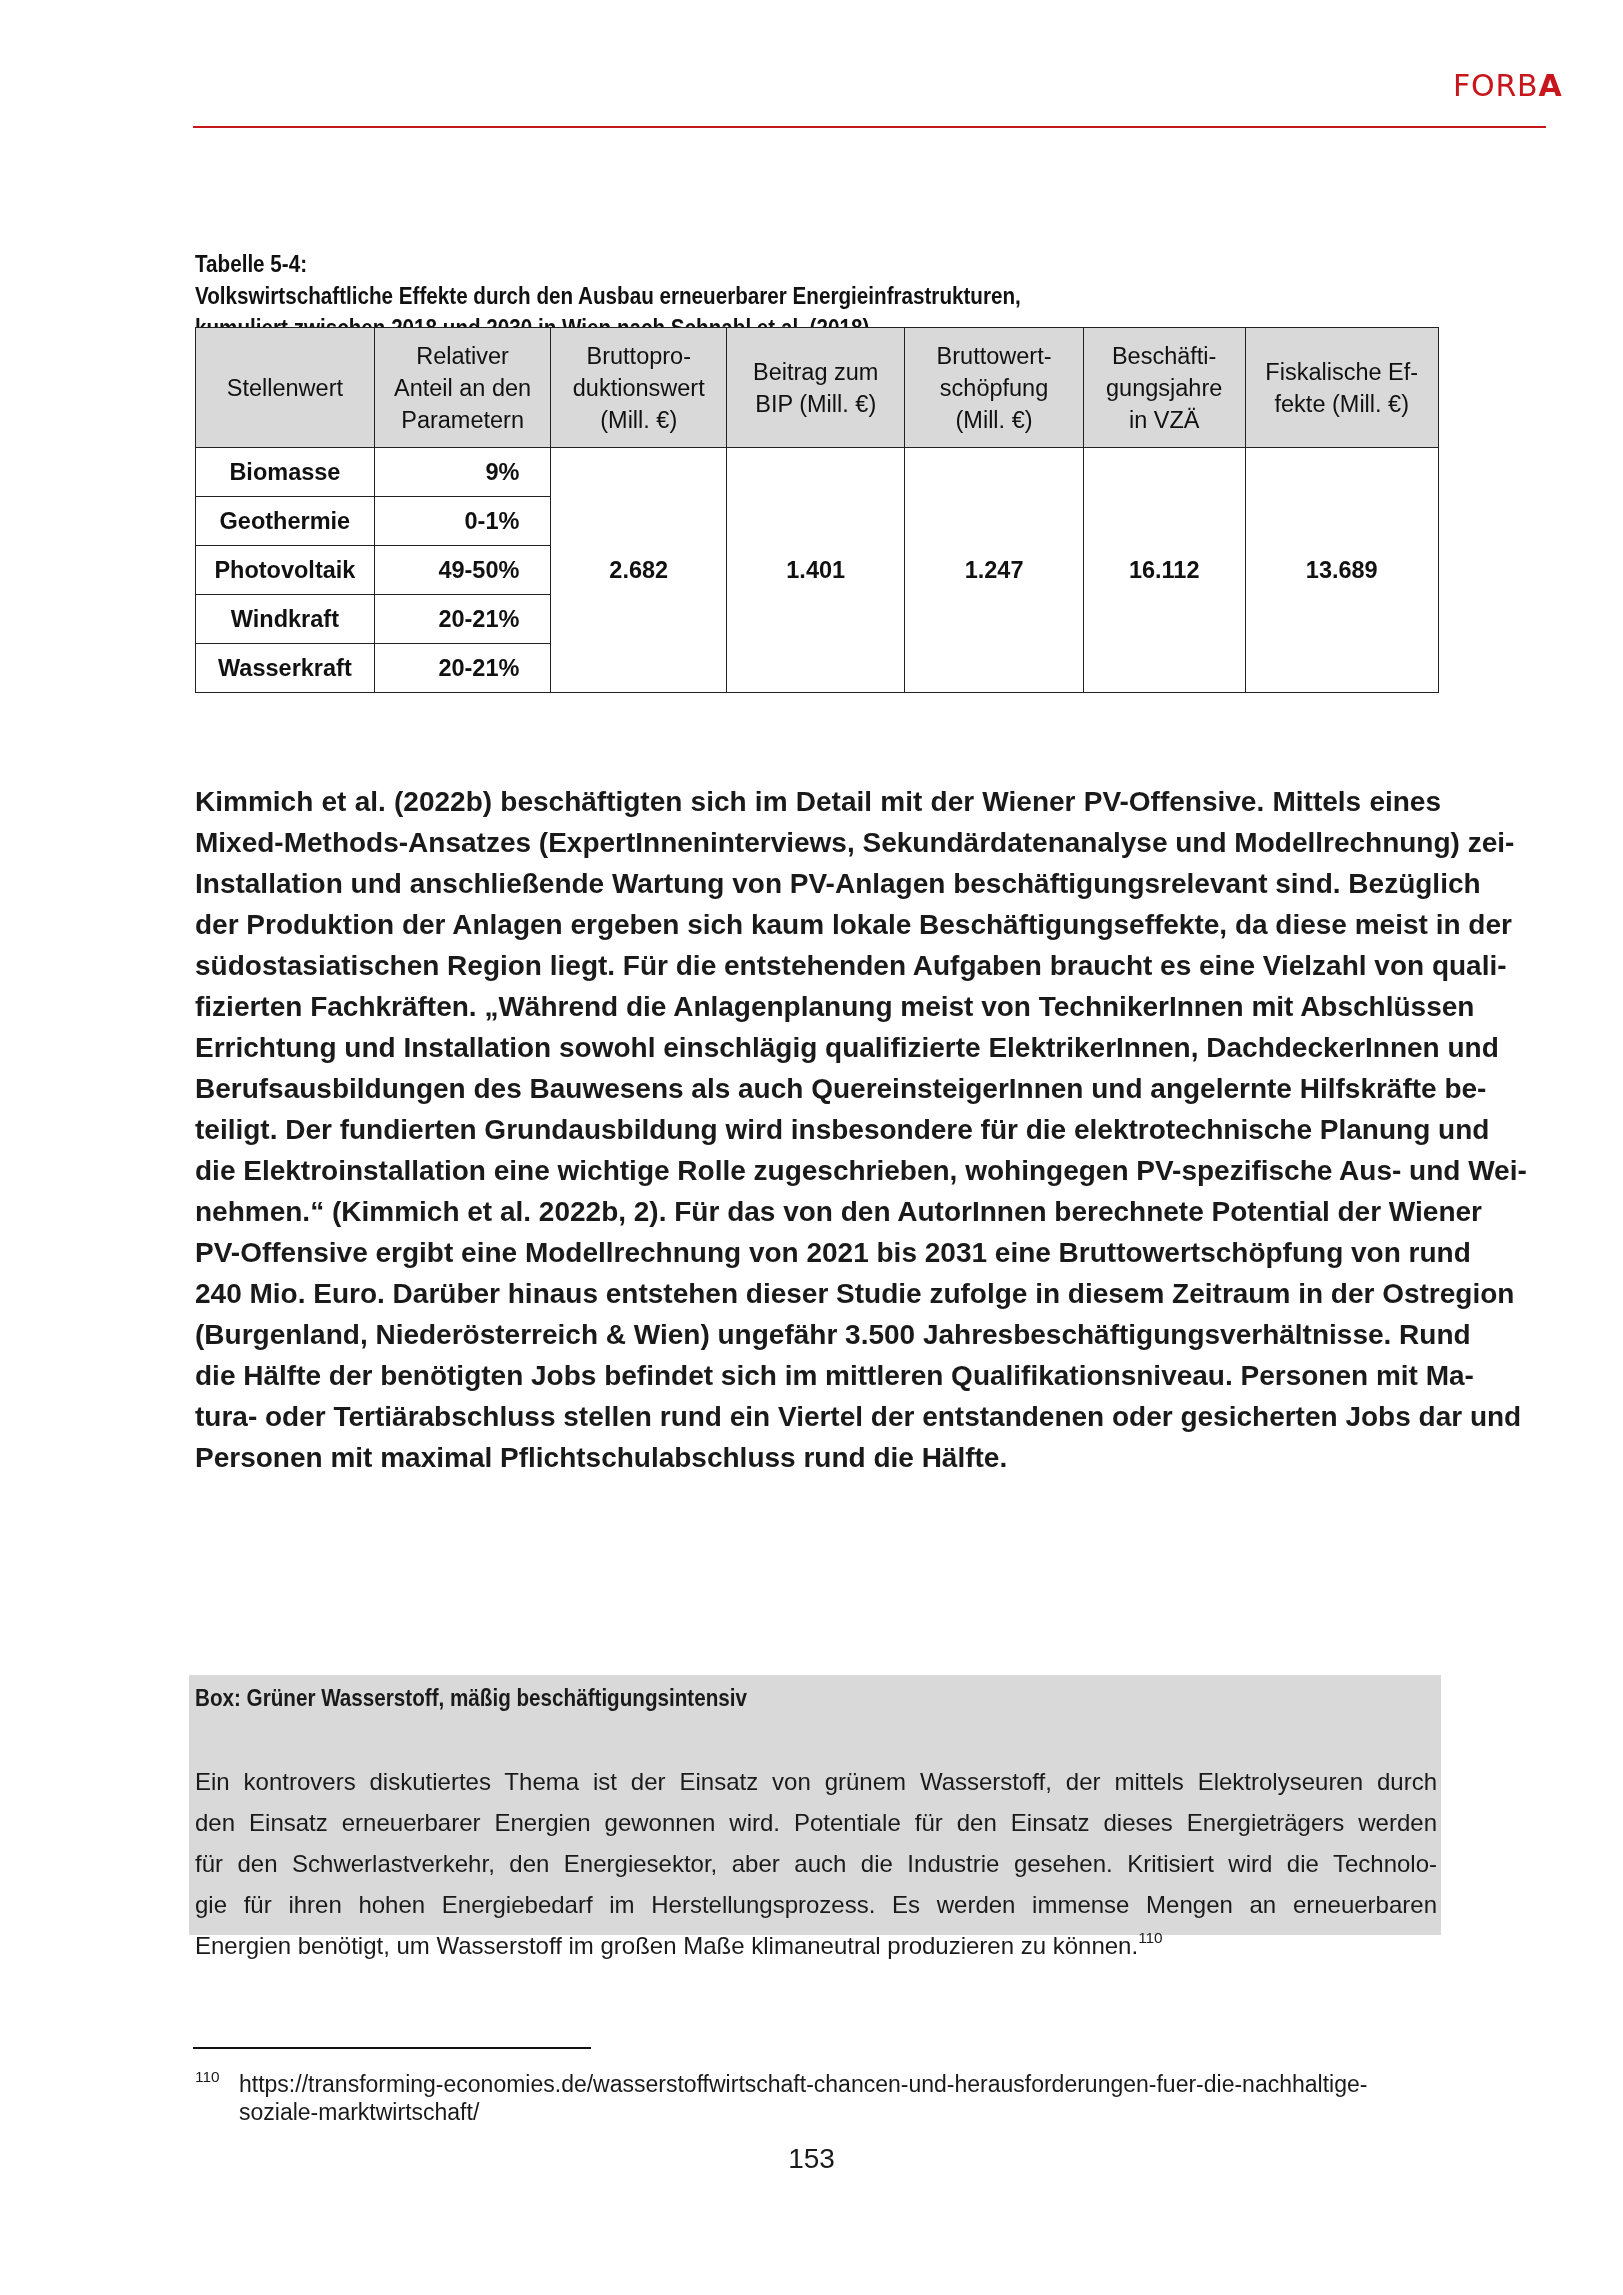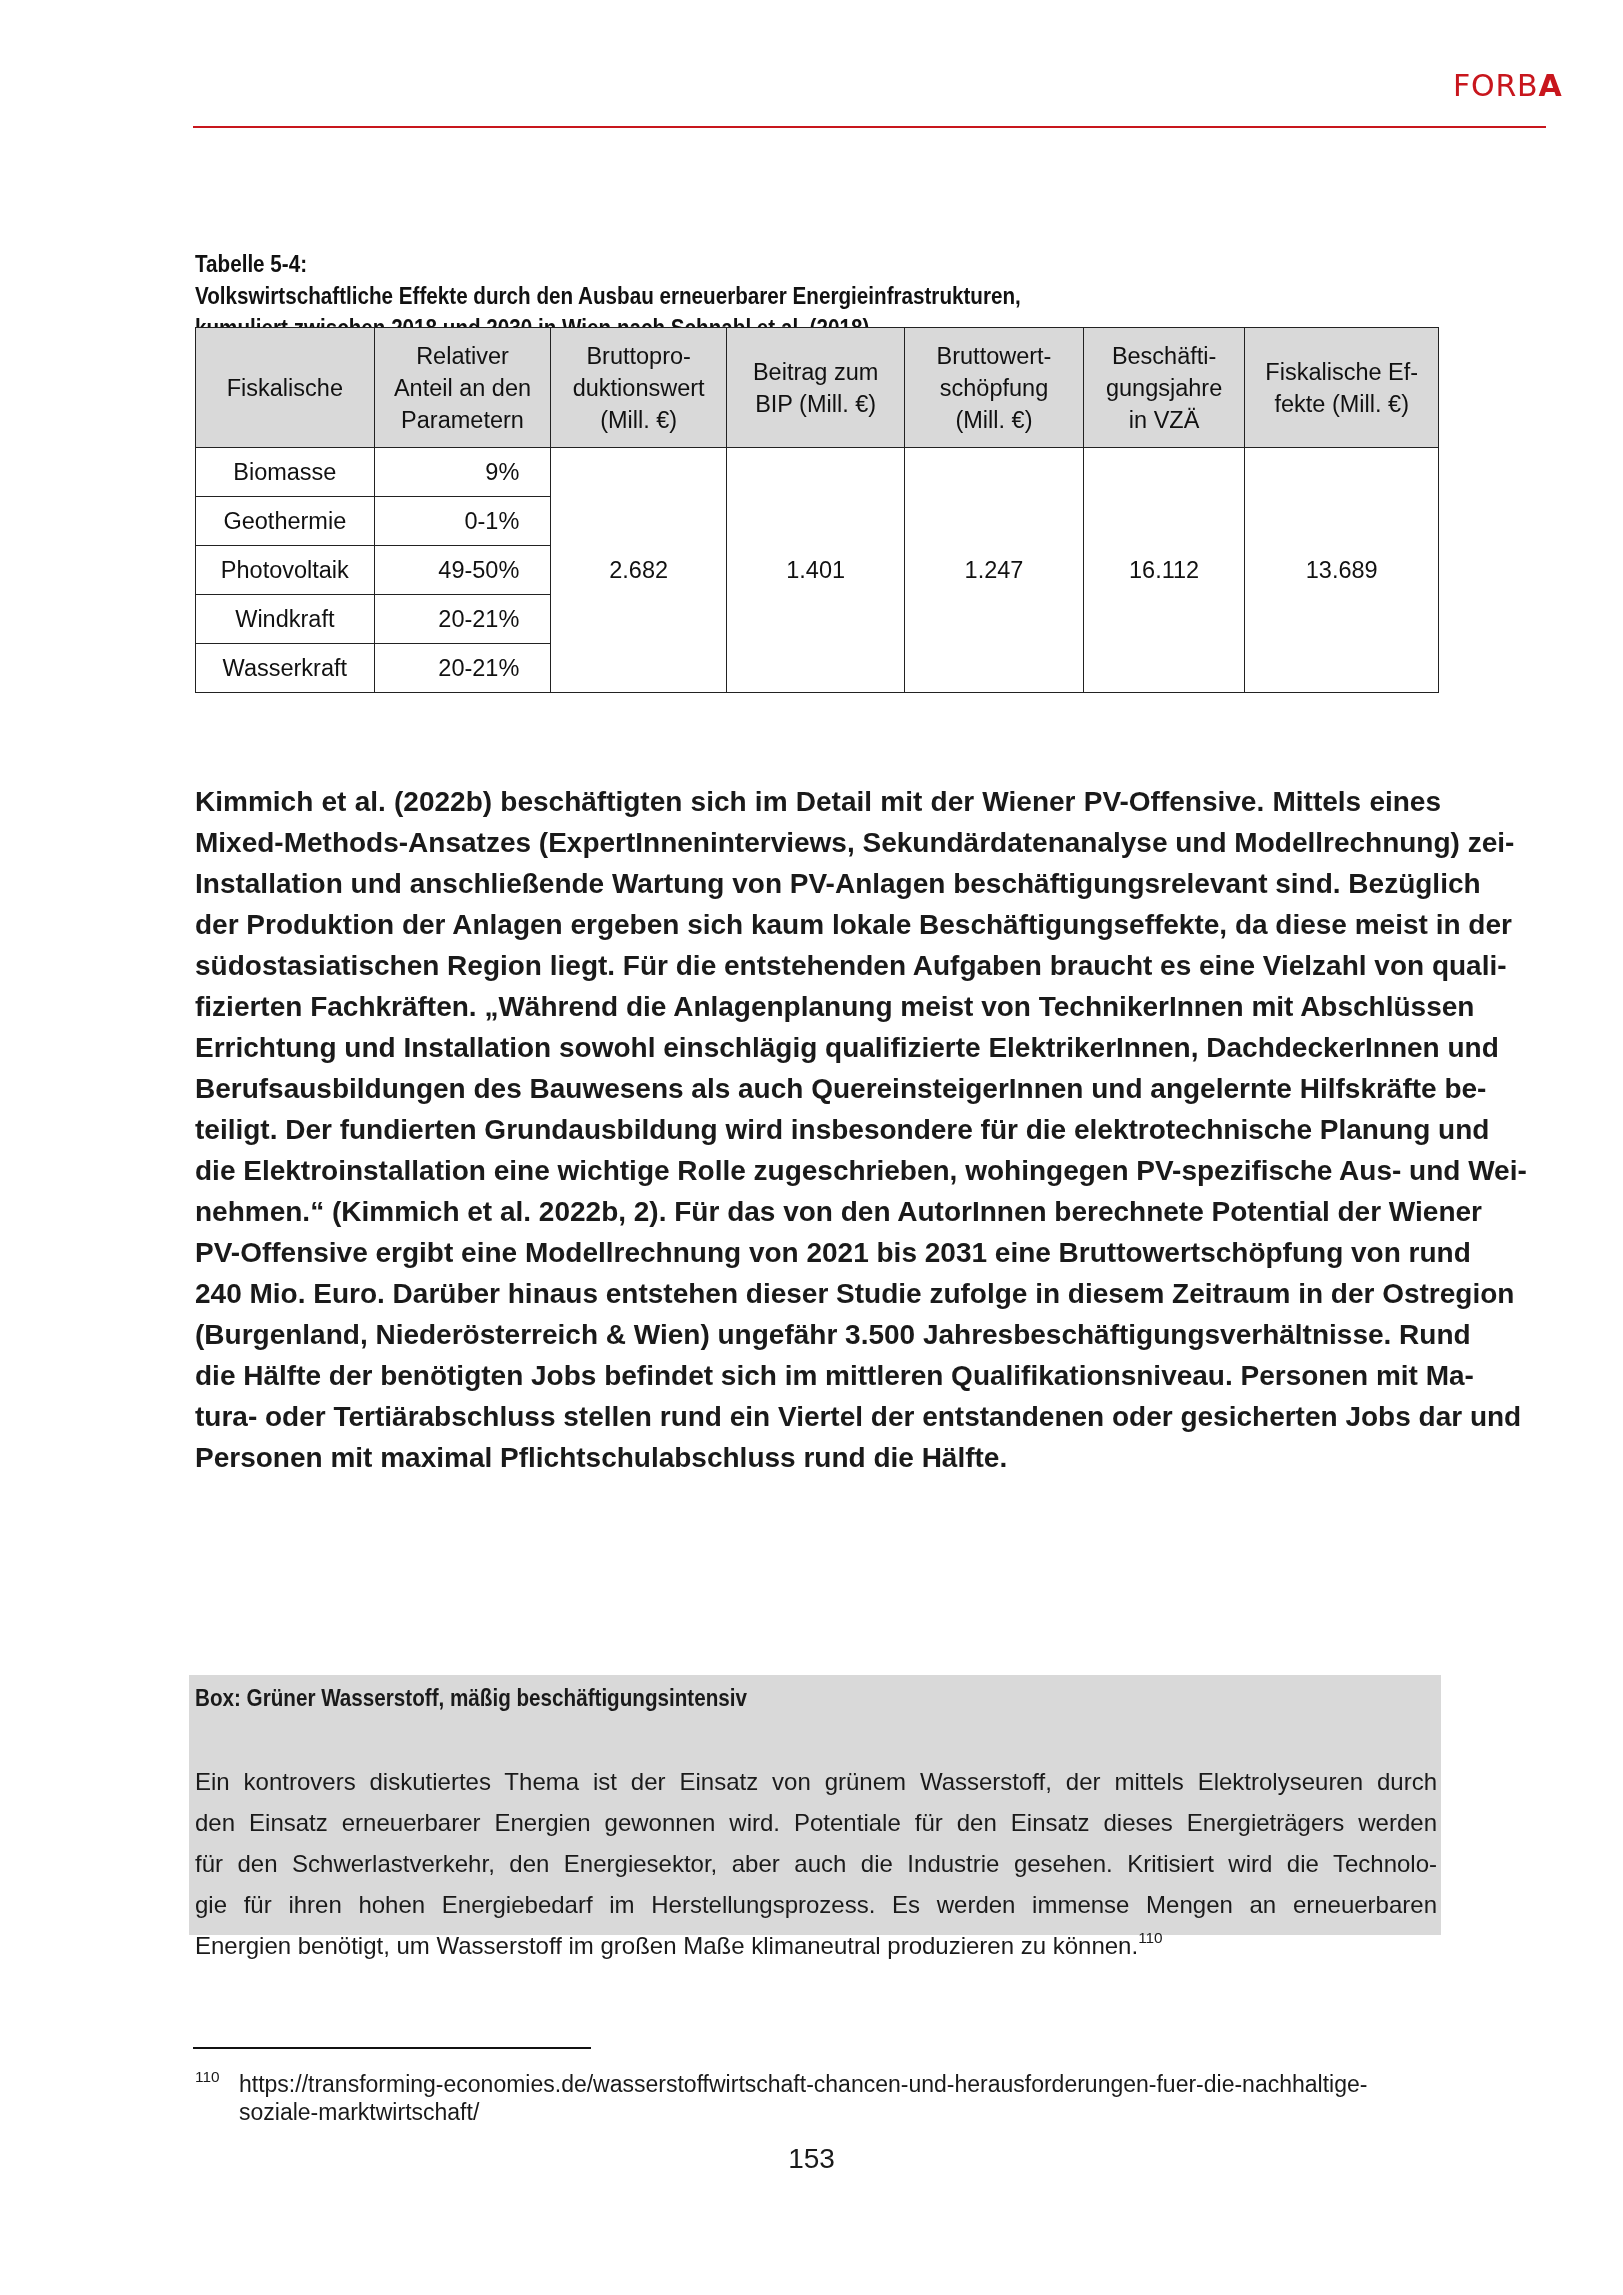--- a/index.html
+++ b/index.html
@@ -33,21 +33,21 @@
   table.data {
     position: absolute; left: 195px; top: 327px; width: 1244px;
     border-collapse: collapse;
     font-family: "Liberation Sans", sans-serif; font-size: 23.5px; color: #111;
   }
   table.data th, table.data td { border: 1.6px solid #222; padding: 0 8px; }
   table.data thead th {
     background: #d9d9d9; font-weight: normal; height: 119px; line-height: 32px;
     text-align: center; vertical-align: middle;
   }
-  table.data tbody td { height: 48px; line-height: 48px; background: #fff; }
+  table.data tbody td { height: 48px; line-height: 48px; background: #fff; font-weight: bold; }
   td.tech { text-align: center; }
   td.share { text-align: right; padding-right: 31px !important; }
   td.merged { text-align: center; vertical-align: middle; }
   col.c1 { width: 179px; } col.c2 { width: 177px; } col.c3 { width: 176px; }
   col.c4 { width: 179px; } col.c5 { width: 179px; } col.c6 { width: 162px; } col.c7 { width: 194px; }
 
   
   .body-text {
     left: 195px; top: 781px; width: 1246px;
     font-size: 28px; line-height: 41px; text-align: justify; color: #1a1a1a; font-weight: bold;
@@ -92,21 +92,21 @@
       <col class="c1">
       <col class="c2">
       <col class="c3">
       <col class="c4">
       <col class="c5">
       <col class="c6">
       <col class="c7">
     </colgroup>
   <thead>
     <tr>
-      <th><span>Fiskalische</span></th>
+      <th><span>Stellenwert</span></th>
       <th><span>Relativer</span><br><span>Anteil an den</span><br><span>Parametern</span></th>
       <th><span>Bruttopro-</span><br><span>duktionswert</span><br><span>(Mill. €)</span></th>
       <th><span>Beitrag zum</span><br><span>BIP (Mill. €)</span></th>
       <th><span>Bruttowert-</span><br><span>schöpfung</span><br><span>(Mill. €)</span></th>
       <th><span>Beschäfti-</span><br><span>gungsjahre</span><br><span>in VZÄ</span></th>
       <th><span>Fiskalische Ef-</span><br><span>fekte (Mill. €)</span></th>
     </tr>
   </thead>
   <tbody>
     <tr>

